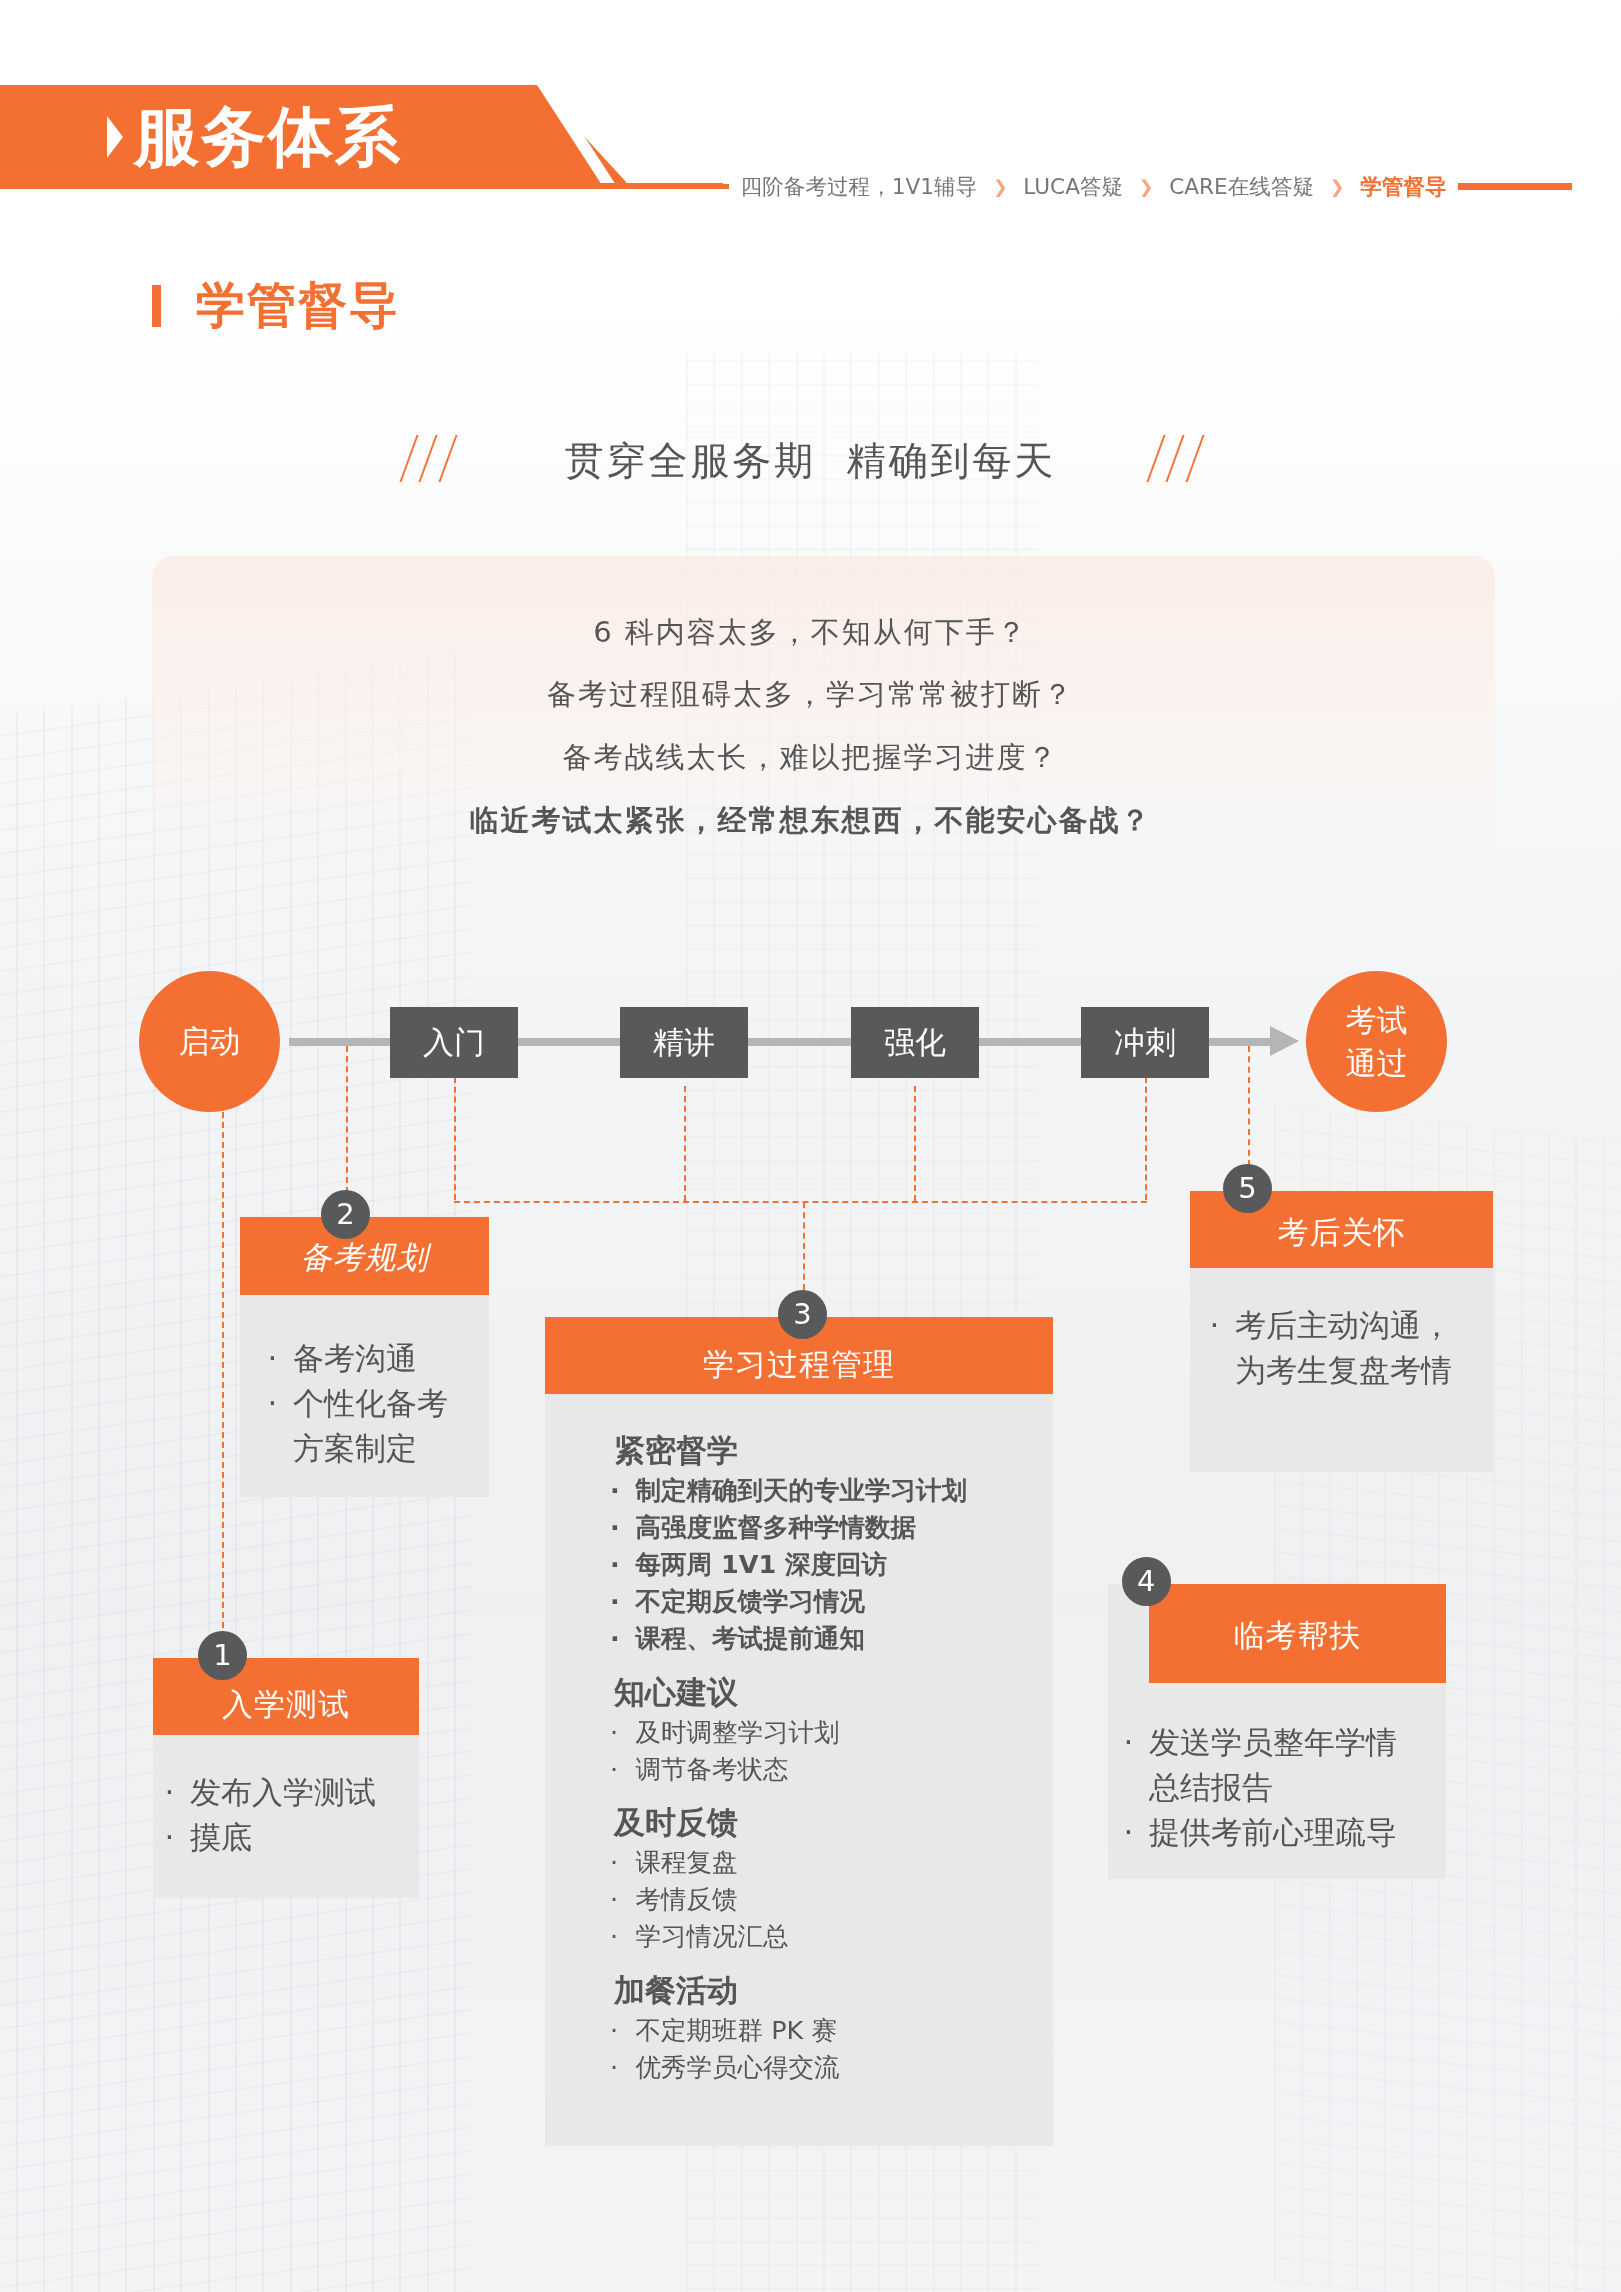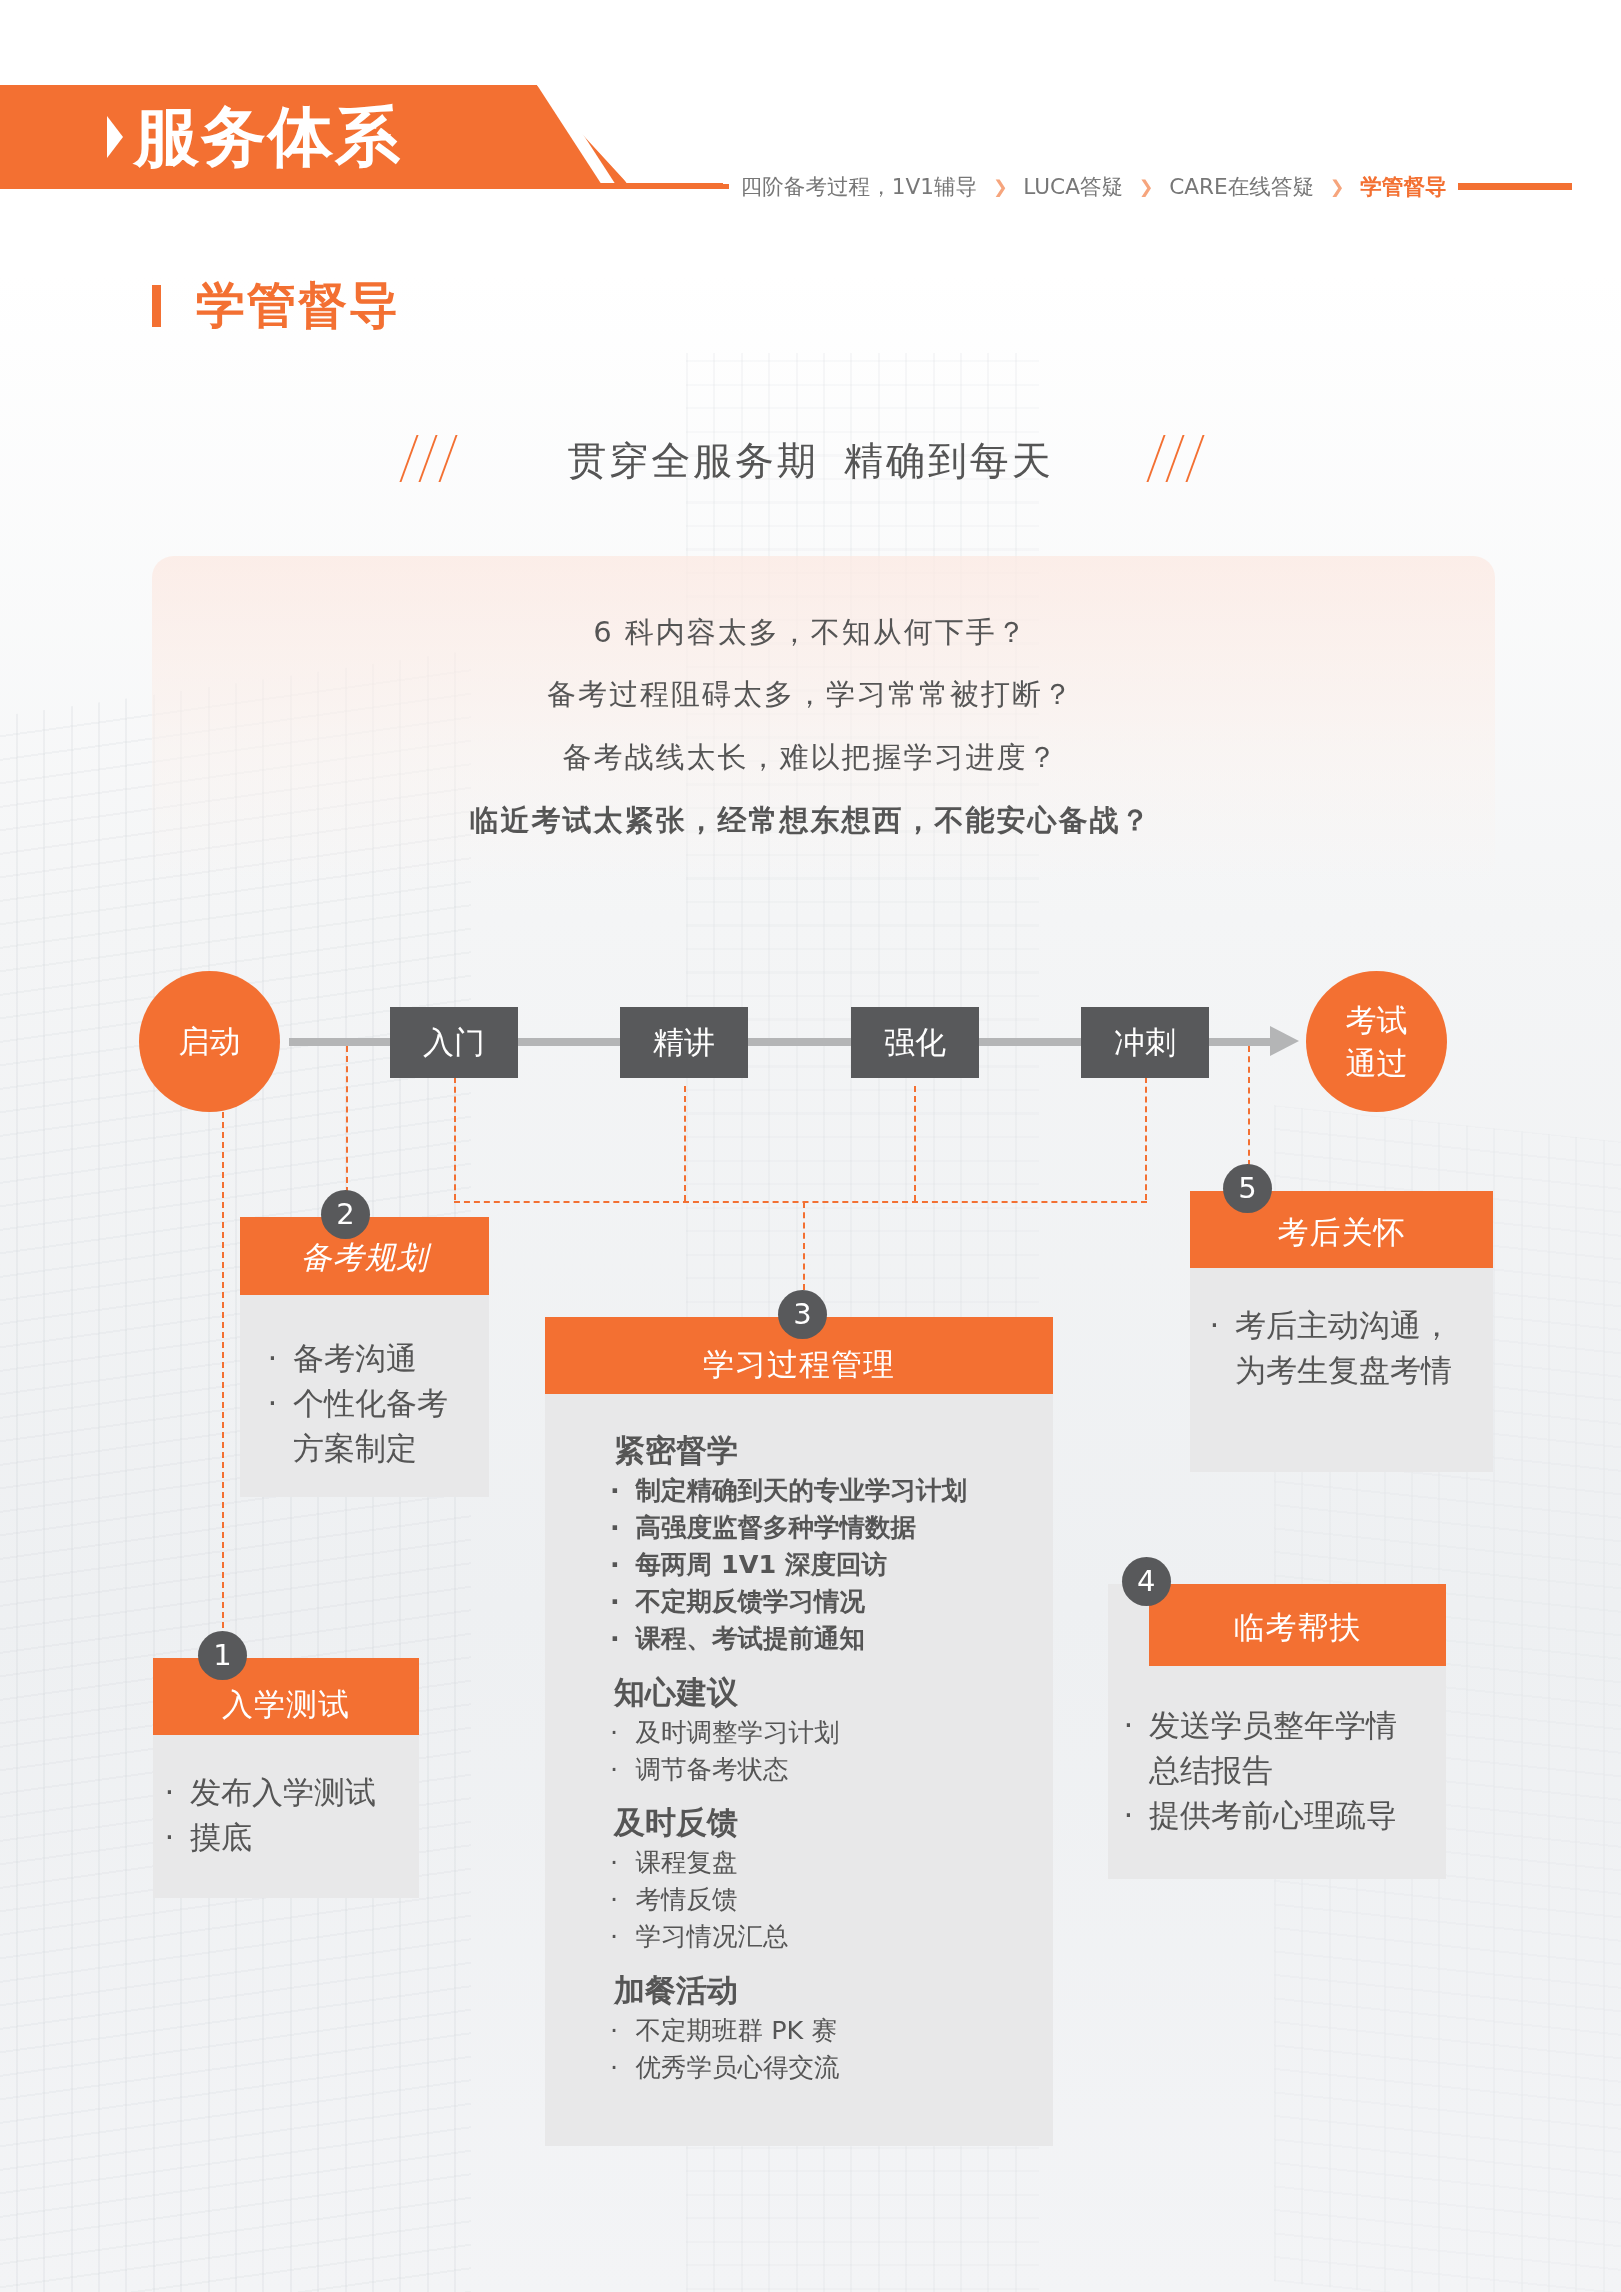--- a/index.html
+++ b/index.html
@@ -107,21 +107,21 @@
   </div>
 
   <div class="sec-bar"></div>
   <div class="sec-title">学管督导</div>
 
   <div class="slash-group" style="left:400px;">
     <span style="left:7.8px;"></span>
       <span style="left:27.4px;"></span>
       <span style="left:47px;"></span>
   </div>
-  <div class="slogan" style="white-space:pre;font-family:Liberation Serif, serif;">贯穿全服务期  精确到每天</div>
+  <div class="slogan" style="white-space:pre;">贯穿全服务期  精确到每天</div>
   <div class="slash-group" style="left:1147px;">
     <span style="left:7.8px;"></span>
       <span style="left:27.4px;"></span>
       <span style="left:47px;"></span>
   </div>
 
   <div class="qpanel"></div>
   <div class="q" style="top:613px;">6 科内容太多，不知从何下手？</div>
   <div class="q" style="top:675px;">备考过程阻碍太多，学习常常被打断？</div>
   <div class="q" style="top:738px;">备考战线太长，难以把握学习进度？</div>
@@ -202,21 +202,21 @@
 
   <div class="card" style="left:1190px; top:1191px; width:303px; height:281px;">
     <div class="head" style="height:77px; padding-top:7.8px;">考后关怀</div>
     <div class="badge" style="left:33px; top:-27.4px;">5</div>
     <ul style="padding:35px 13.7px 0 45px; font-size:31px; line-height:45px;">
       <li>考后主动沟通，为考生复盘考情</li>
     </ul>
   </div>
 
   <div class="card" style="left:1108px; top:1584px; width:338px; height:295px;">
-    <div class="head" style="height:82px; padding-top:5.9px;margin-left:41px;">临考帮扶</div>
+    <div class="head" style="height:99px; padding-top:5.9px;margin-left:41px;">临考帮扶</div>
     <div class="badge" style="left:13.7px; top:-27.4px;">4</div>
     <ul style="padding:37px 39px 0 41px; font-size:31px; line-height:45px;">
       <li>发送学员整年学情总结报告</li>
       <li>提供考前心理疏导</li>
     </ul>
   </div>
 
 </div>
 
 

